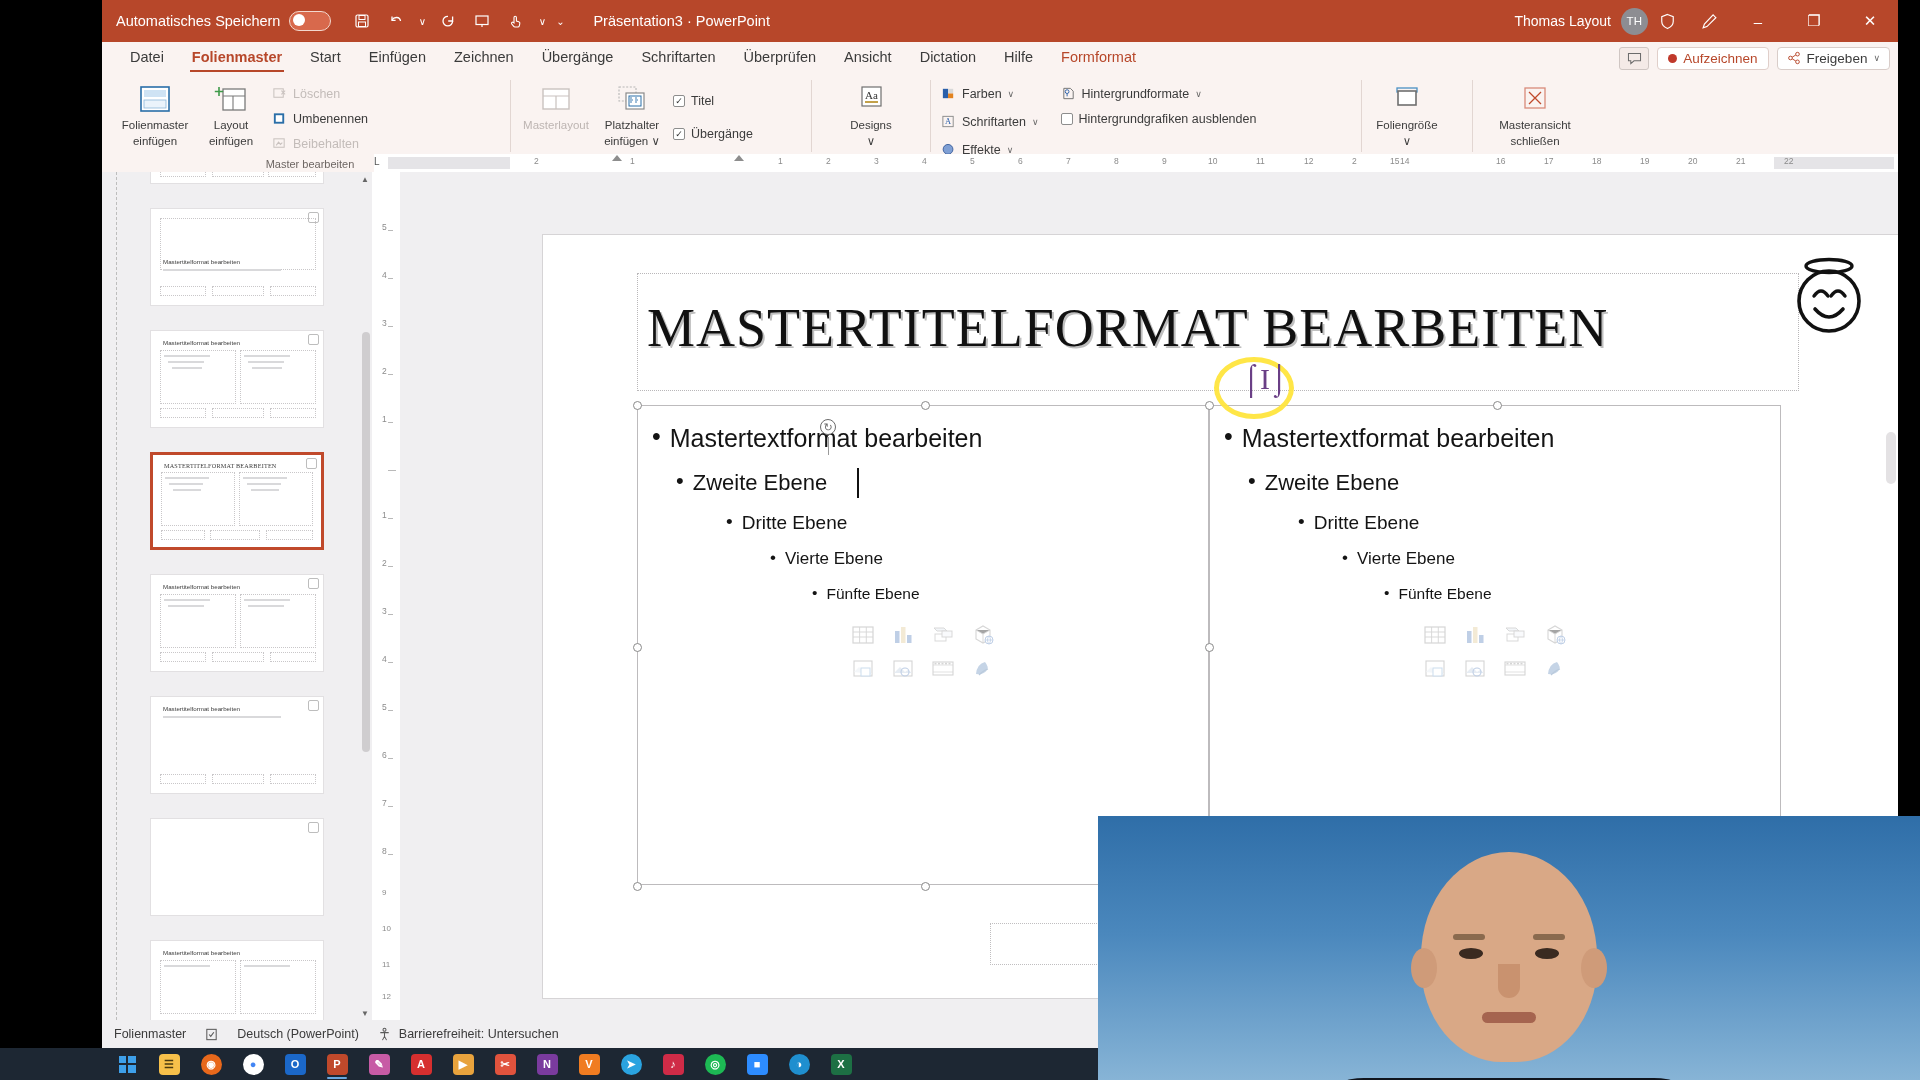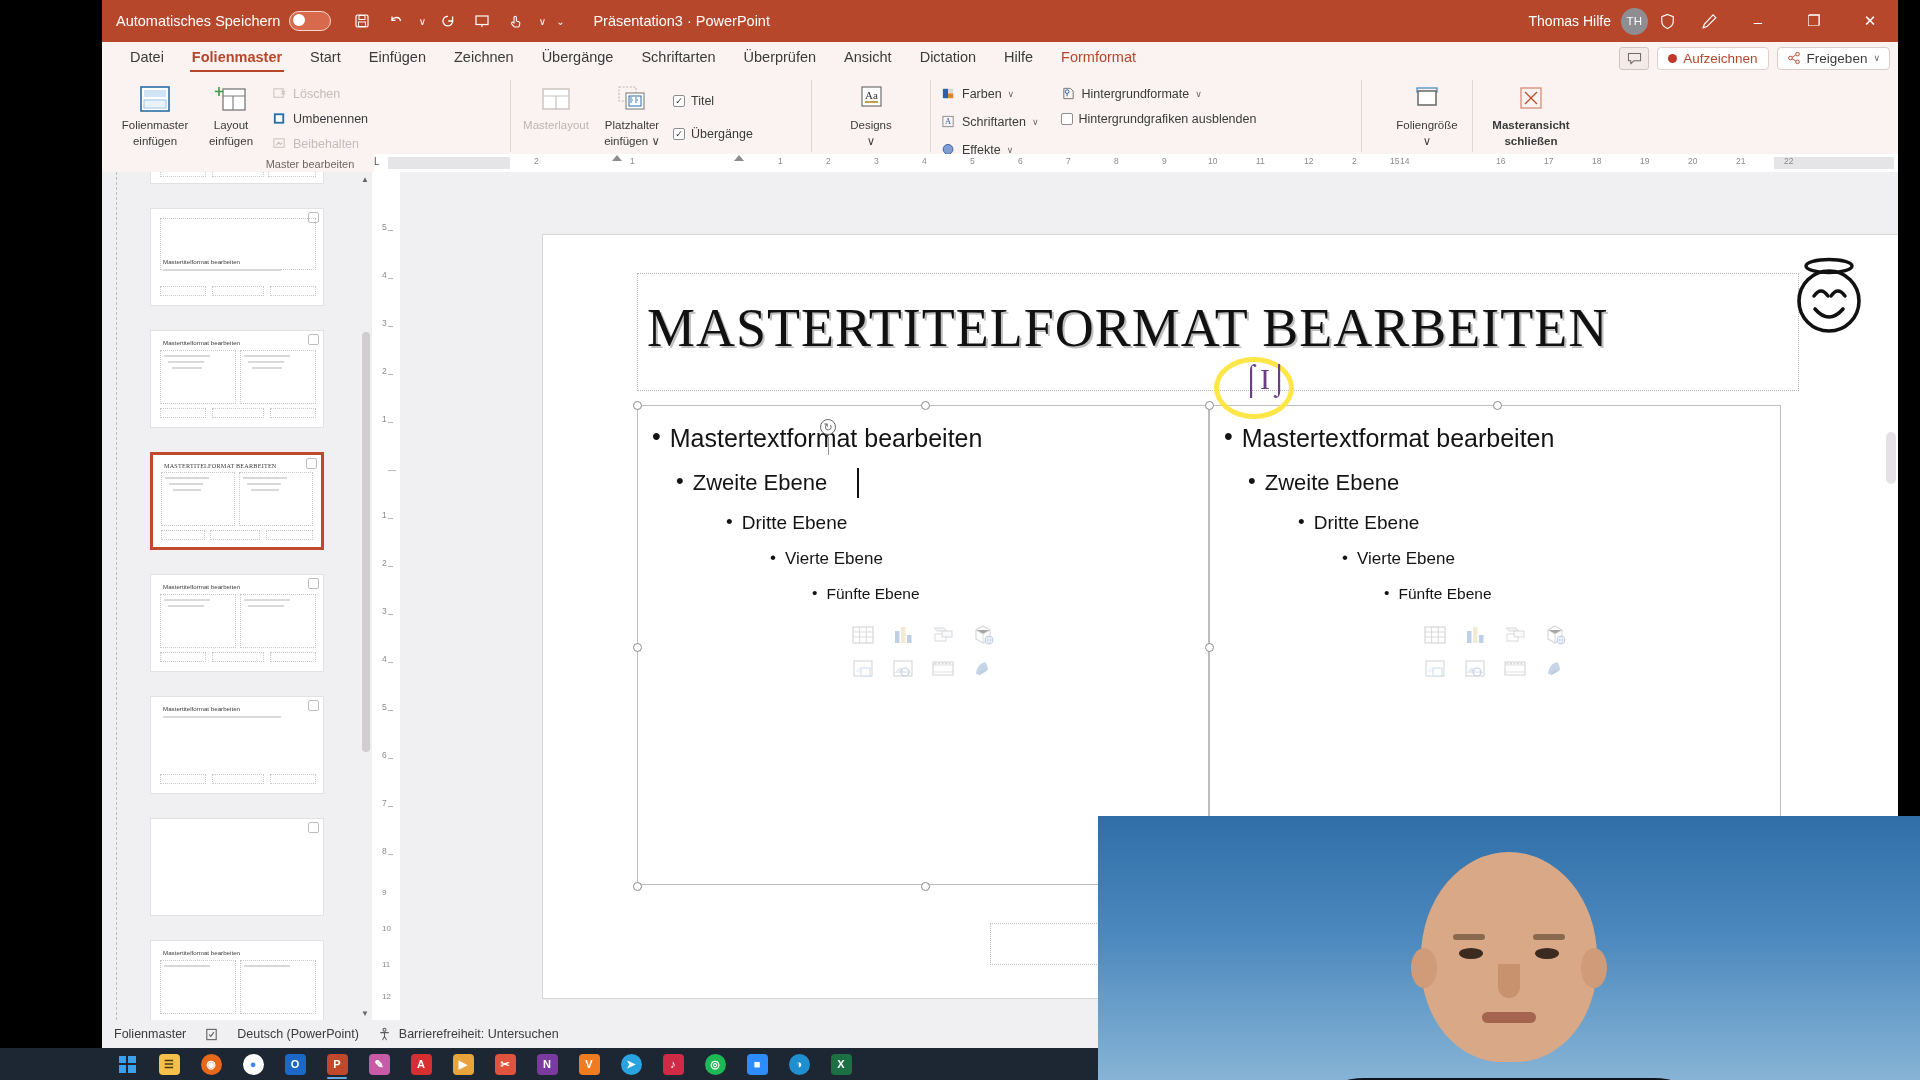--- a/index.html
+++ b/index.html
@@ -285,21 +285,21 @@
       <span class="qat-chev">⌄</span>
     </div>
     <div class="doctitle">
       <span>Präsentation3</span>
       <span>·</span>
       <span>PowerPoint</span>
     </div>
 
 
     <div class="user-area">
-      <span class="user-name">Thomas Hilfe</span>
+      <span class="user-name">Thomas Layout</span>
       <span class="avatar">TH</span>
     </div>
 
     <div class="win-ctrls">
       <span class="win-extra">
         <svg width="17" height="17" viewBox="0 0 16 16">
             <path d="M8 1.4 L13.4 3.4 V8 c0 3.4-2.6 5.4-5.4 6.6 C5.2 13.4 2.6 11.4 2.6 8 V3.4 Z" fill="none" stroke="#fff" stroke-width="1.1"></path>
           </svg>
       </span>
       <span class="win-extra">
@@ -503,38 +503,38 @@
             <span>Hintergrundgrafiken ausblenden</span>
           </span>
         </div>
       </div>
       <div class="rgroup-label">Hintergrund</div>
       <div class="dlg-launcher">◢</div>
     </div>
     <div class="rsep"></div>
 
     <div class="rgroup" style="width:110px">
-      <div class="rgroup-row" style="justify-content:flex-end;">
+      <div class="rgroup-row" style="justify-content:flex-start;">
         <div class="bigbtn">
           <span class="glyph">
             <svg width="32" height="30" viewBox="0 0 32 30">
                 <rect x="6" y="4" width="20" height="4" fill="none" stroke="#4a90c4" stroke-width="1.3"></rect>
                 <rect x="7" y="7" width="18" height="14" fill="#fff" stroke="#6f6f6f" stroke-width="1.6"></rect>
               </svg>
           </span>
           <span class="lbl">Foliengröße</span>
           <span class="lbl">∨</span>
         </div>
       </div>
       <div class="rgroup-label">Größe</div>
     </div>
     <div class="rsep"></div>
 
     <div class="rgroup" style="width:120px">
-      <div class="rgroup-row" style="justify-content:flex-start;font-weight:bold;">
+      <div class="rgroup-row" style="justify-content:flex-end;">
         <div class="bigbtn" style="width:96px">
           <span class="glyph">
             <svg width="30" height="30" viewBox="0 0 30 30">
                 <rect x="5" y="4" width="20" height="20" fill="none" stroke="#d98a7a" stroke-width="1.3"></rect>
                 <path d="M9 8 L21 20 M21 8 L9 20" stroke="#c0492b" stroke-width="1.3"></path>
               </svg>
           </span>
           <span class="lbl">Masteransicht</span>
           <span class="lbl">schließen</span>
         </div>

